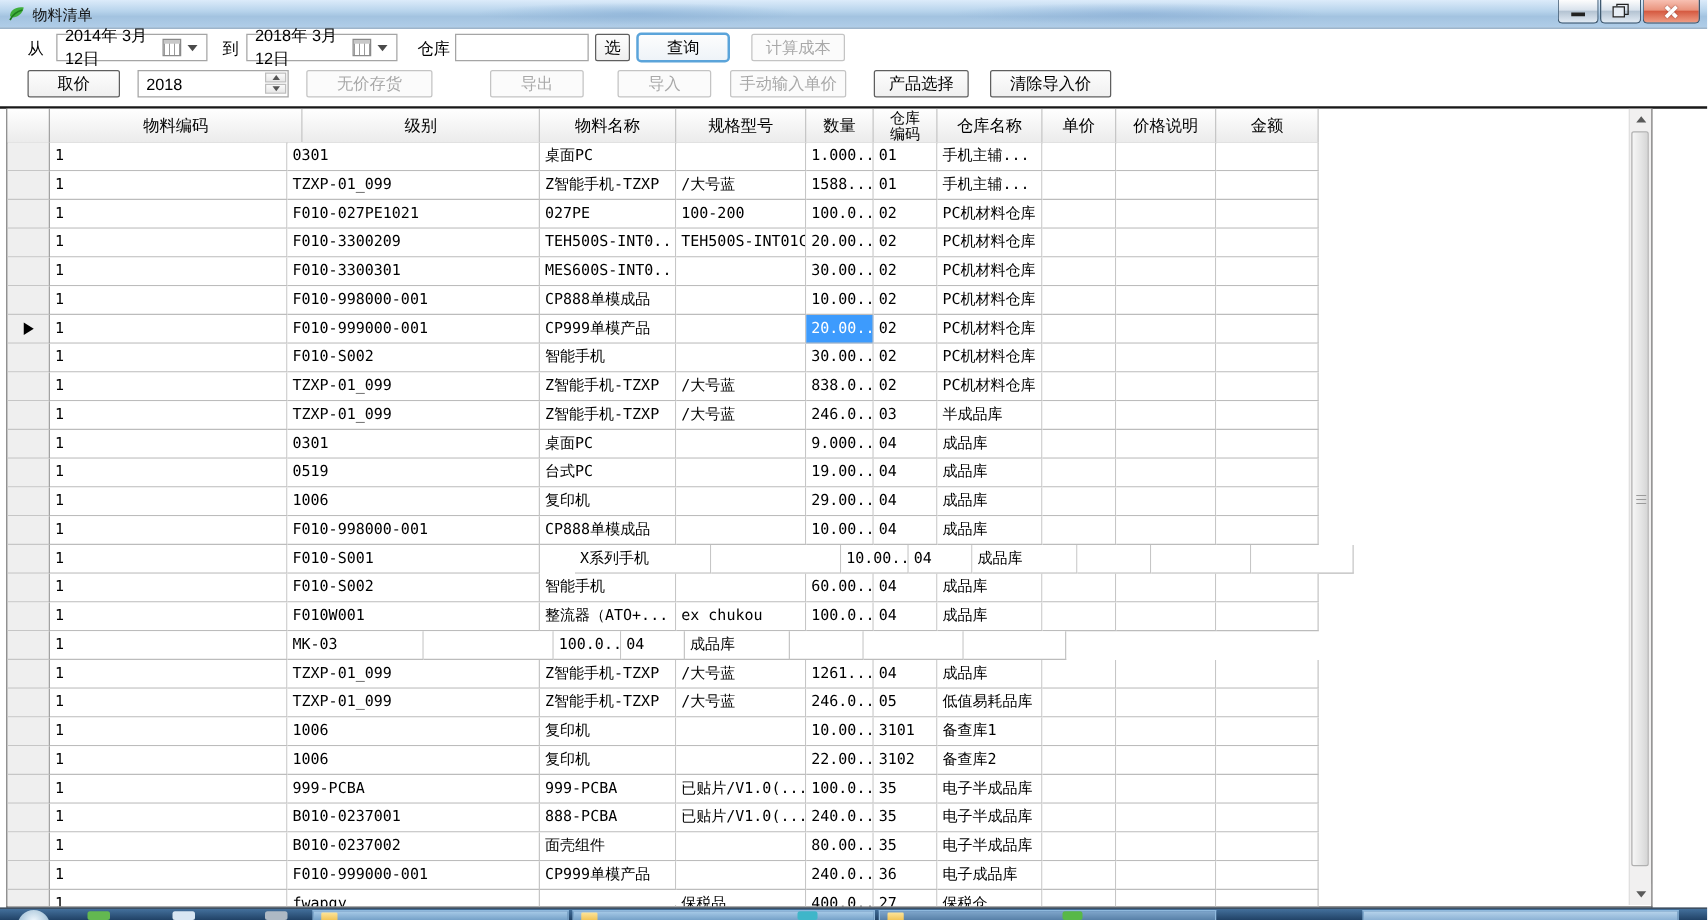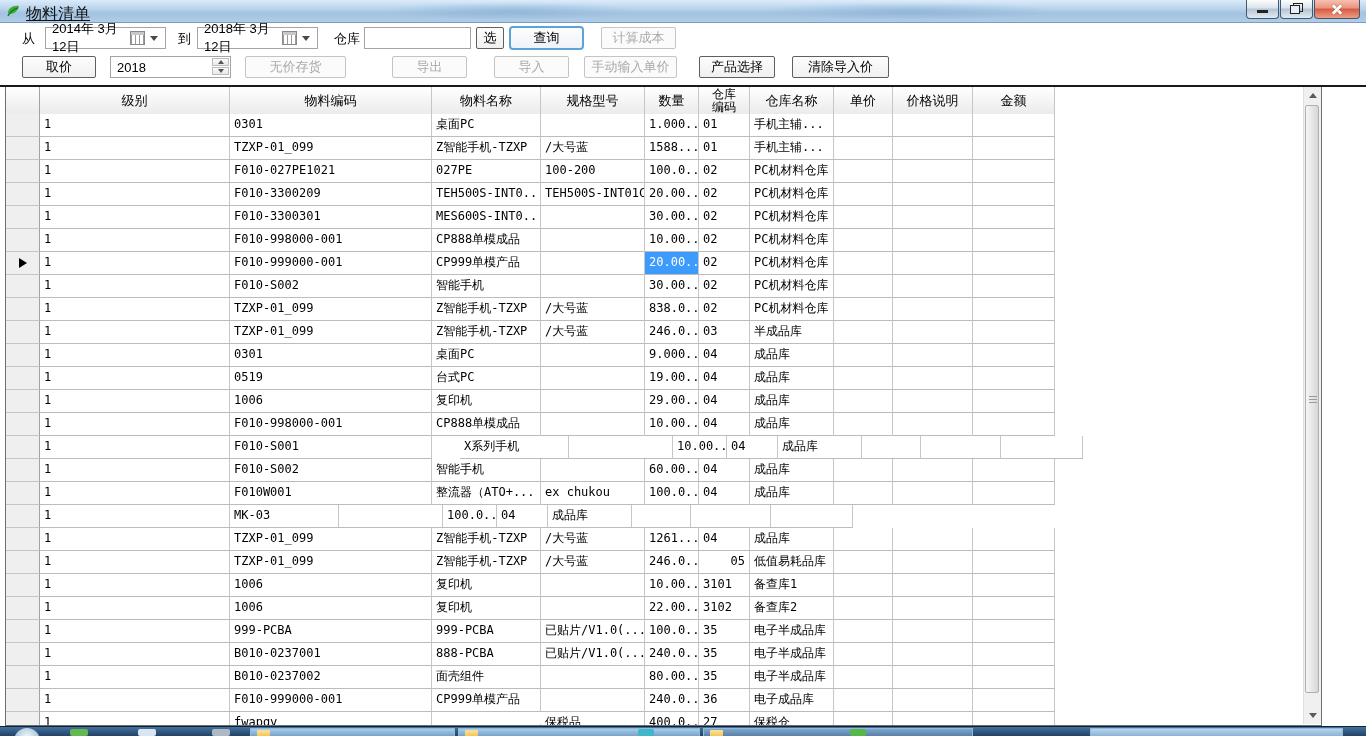--- a/index.html
+++ b/index.html
@@ -8,21 +8,21 @@
 
   
   .titlebar{position:absolute;left:0;top:0;width:1366px;height:22px;
             background:linear-gradient(180deg,#dcebfa 0%,#b8d4ec 40%,#a3c3e0 60%,#b0cde8 100%);
             border-bottom:1px solid #7d9cba;}
   .titlebar .blob1{position:absolute;left:380px;top:2px;width:260px;height:18px;border-radius:50%;
                    background:radial-gradient(ellipse,rgba(130,170,210,.55),rgba(130,170,210,0) 70%);}
   .titlebar .blob2{position:absolute;left:760px;top:2px;width:300px;height:18px;border-radius:50%;
                    background:radial-gradient(ellipse,rgba(120,160,205,.45),rgba(120,160,205,0) 70%);}
   .app-icon{position:absolute;left:6px;top:4px;width:14px;height:14px;}
-  .title-text{position:absolute;left:26px;top:4px;font-size:16px;color:#111;text-decoration:underline;}
+  .title-text{position:absolute;left:26px;top:4px;font-size:12px;color:#111;}
   .winbtns{position:absolute;right:6px;top:0;display:flex;}
   .winbtn{height:18px;border:1px solid #40596f;border-top:none;border-radius:0 0 4px 4px;
           background:linear-gradient(180deg,#fdfdfd,#d9e2ec 45%,#b4c3d2 50%,#e2ebf4);
           position:relative;margin-left:1px;}
   .winbtn.min,.winbtn.rest{width:31px;}
   .winbtn.close{width:44px;background:linear-gradient(180deg,#f7c0b2,#e9937d 45%,#d55a41 50%,#ef9d85);}
   .glyph-min{position:absolute;left:10px;bottom:5px;width:11px;height:3px;background:#222;}
   .glyph-rest{position:absolute;left:9px;top:5px;width:8px;height:7px;border:1px solid #222;background:#e8eef5;}
   .glyph-rest2{position:absolute;left:12px;top:3px;width:8px;height:7px;border:1px solid #222;}
   .glyph-x1,.glyph-x2{position:absolute;left:16px;top:3px;width:12px;height:3px;background:#fff;
@@ -191,22 +191,22 @@
     </div>
   <div class="btn dark" style="left:792px;top:56px;width:97px;">
       <span>清除导入价</span>
     </div>
 
   <div class="separator"></div>
 
   <div class="panel">
     <div class="ghead" id="grid-header">
         <div class="ghcell gsel-h" style="width: 34px;"></div>
+        <div class="ghcell" style="width: 202px;">物料编码</div>
         <div class="ghcell" style="width: 190px;">级别</div>
-        <div class="ghcell" style="width: 202px;">物料编码</div>
         <div class="ghcell" style="width: 109px;">物料名称</div>
         <div class="ghcell" style="width: 104px;">规格型号</div>
         <div class="ghcell" style="width: 54px;">数量</div>
         <div class="ghcell whcode" style="width: 51px;">仓库编码</div>
         <div class="ghcell" style="width: 84px; text-align: center;">仓库名称</div>
         <div class="ghcell" style="width: 59px;">单价</div>
         <div class="ghcell" style="width: 80px;">价格说明</div>
         <div class="ghcell" style="width: 82px;">金额</div>
       </div>
     <div class="gridbody" id="grid-body">
@@ -458,21 +458,21 @@
           <div class="gcell" style="width: 80px;"></div>
           <div class="gcell" style="width: 82px;"></div>
         </div>
         <div class="grow">
           <div class="gcell gsel" style="width: 34px;"></div>
           <div class="gcell" style="width: 190px;">1</div>
           <div class="gcell" style="width: 202px;">TZXP-01_099</div>
           <div class="gcell" style="width: 109px;">Z智能手机-TZXP</div>
           <div class="gcell" style="width: 104px;">/大号蓝</div>
           <div class="gcell" style="width: 54px;">246.0...</div>
-          <div class="gcell" style="width: 51px; text-align: right;">05</div>
+          <div class="gcell" style="width: 51px;">05</div>
           <div class="gcell" style="width: 84px;">低值易耗品库</div>
           <div class="gcell" style="width: 59px;"></div>
           <div class="gcell" style="width: 80px;"></div>
           <div class="gcell" style="width: 82px;"></div>
         </div>
         <div class="grow">
           <div class="gcell gsel" style="width: 34px;"></div>
           <div class="gcell" style="width: 190px;">1</div>
           <div class="gcell" style="width: 202px;">1006</div>
           <div class="gcell" style="width: 109px;">复印机</div>

